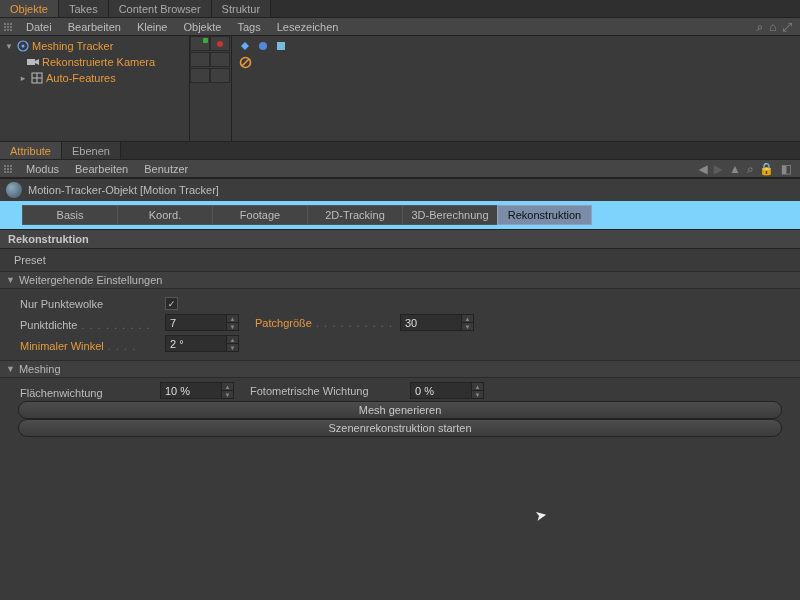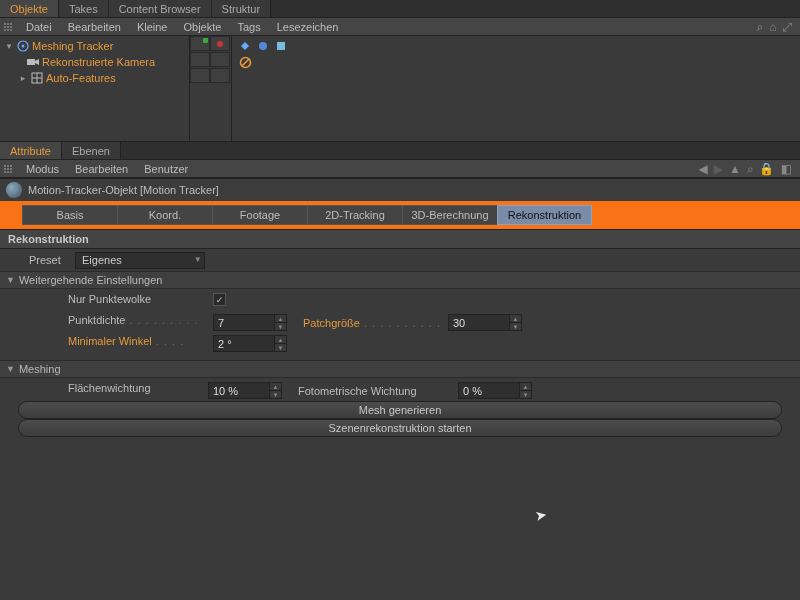--- a/index.html
+++ b/index.html
@@ -28,36 +28,36 @@
 .slot.grn { position:relative; }
 .slot.grn::after { content:""; width:5px; height:5px; background:#3aaa3a; border-radius:1px; position:absolute; top:1px; right:1px; }
 .dot-red { width:6px;height:6px;background:#c33;border-radius:50%; }
 .icon-col { flex:1; padding:2px 6px; }
 .icon-row { height:16px; display:flex; gap:4px; align-items:center; }
 .mini-ico { width:14px; height:14px; display:inline-flex; align-items:center; justify-content:center; font-size:11px; }
 .obj-title-bar { display:flex; align-items:center; gap:6px; padding:3px 6px; background:#3c3c3c; border-top:1px solid #222; }
 .obj-title-bar .oicon { width:16px;height:16px;border-radius:50%;background:radial-gradient(circle at 35% 35%,#8ab,#456);display:inline-block; }
 .obj-title { color:#bdbdbd; }
 
-.attr-tabs { display:flex; background:#f97316; padding:4px 8px 4px 22px; gap:0; }
+.attr-tabs { display:flex; background:#7dd3fc; padding:4px 8px 4px 22px; gap:0; }
 .attr-tab { padding:3px 0; width:95px; text-align:center; color:#bdbdbd; background:#444; border:1px solid #555; border-right:none; cursor:pointer; }
 .attr-tab:last-child { border-right:1px solid #555; }
 .attr-tab.active { background:#7a8ca8; color:#111; border-color:#8fa0ba; }
 
 .section-title { background:#444; padding:3px 8px; color:#c8c8c8; font-weight:bold; border-top:1px solid #222; border-bottom:1px solid #222; }
-.form-row { display:flex; align-items:center; padding:2px 8px 2px 14px; height:22px; gap:6px;margin-left:15px; }
+.form-row { display:flex; align-items:center; padding:2px 8px 2px 14px; height:22px; gap:6px; }
 .lbl { width:40px; color:#bdbdbd; }
 .select { background:#2f2f2f; color:#ccc; border:1px solid #222; padding:1px 18px 1px 6px; height:17px; position:relative; min-width:130px; display:inline-flex; align-items:center; }
 .select::after { content:"▾"; position:absolute; right:4px; top:1px; color:#888; font-size:9px; }
 
 .group-head { display:flex; align-items:center; background:#3f3f3f; padding:2px 6px; height:18px; border-top:1px solid #2a2a2a; border-bottom:1px solid #2a2a2a; cursor:pointer; }
 .group-head .tw { color:#999; margin-right:4px; font-size:9px; }
 .group-body { padding:2px 0 6px 0; }
 
-.param-row { display:flex; align-items:flex-start; padding:2px 0 2px 20px; height:21px;margin-left:48px; }
+.param-row { display:flex; align-items:flex-end; padding:2px 0 2px 20px; height:21px; }
 .param-lbl { width:145px; color:#bdbdbd; white-space:nowrap; overflow:hidden; }
 .param-lbl.hl { color:#e79a3c; }
 .dots { color:#666; letter-spacing:1px; }
 .num-input { display:flex; align-items:center; }
 .num-field { background:#2f2f2f; border:1px solid #222; color:#ddd; padding:1px 4px; width:62px; height:17px; font-size:11px; }
 .spin { width:12px; height:17px; display:flex; flex-direction:column; border:1px solid #222; border-left:none; background:#3a3a3a; }
 .spin span { flex:1; font-size:6px; color:#888; display:flex; align-items:center; justify-content:center; cursor:pointer; }
 .spin span:first-child { border-bottom:1px solid #222; }
 .col2 { margin-left:16px; display:flex; align-items:center; }
 .col2 .param-lbl { width:145px; }
@@ -224,23 +224,20 @@
     <div class="attr-tab">Footage</div>
     <div class="attr-tab">2D-Tracking</div>
     <div class="attr-tab">3D-Berechnung</div>
     <div class="attr-tab active">Rekonstruktion</div>
   </div>
 
   <div class="section-title">Rekonstruktion</div>
 
   <div class="form-row">
     <span class="lbl">Preset</span>
-    <div class="select">
-        <span>Eigenes</span>
-      </div>
   </div>
 
   <div class="group-head">
     <span class="tw">▼</span>
     <span>Weitergehende Einstellungen</span>
   </div>
   <div class="group-body">
 
     <div class="param-row">
       <span class="param-lbl">Nur Punktewolke</span>

